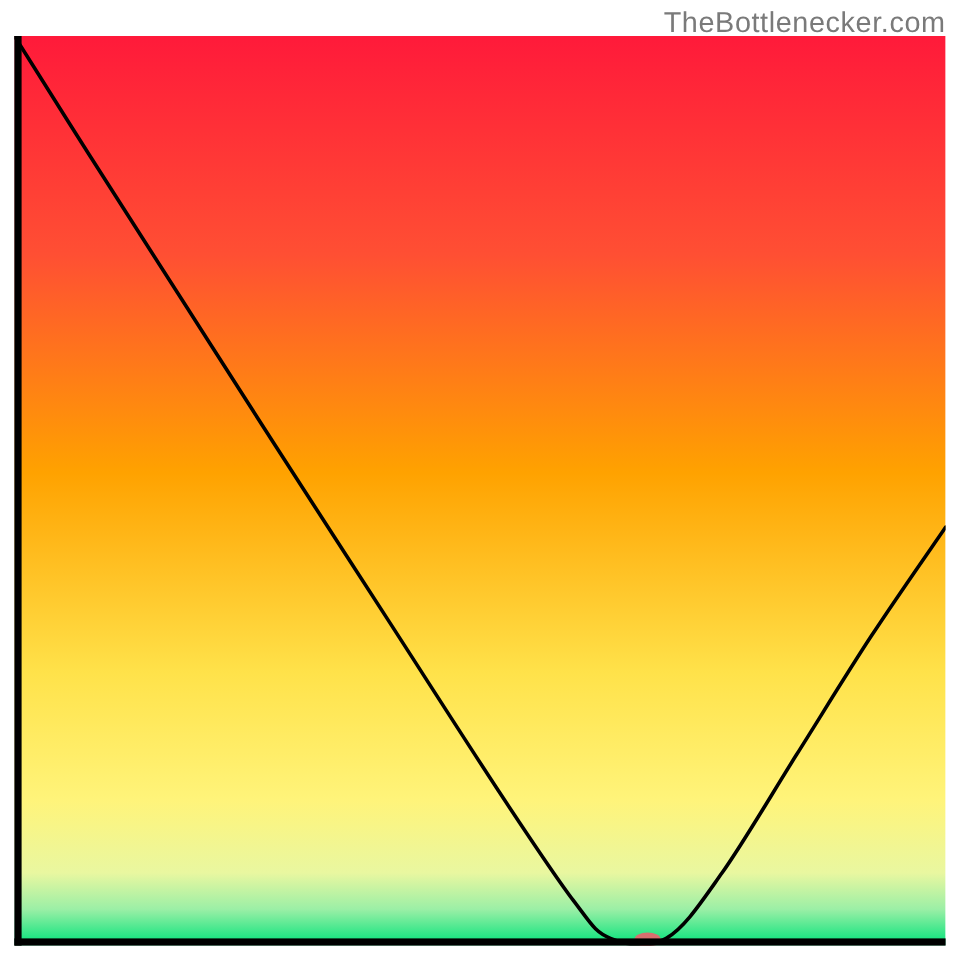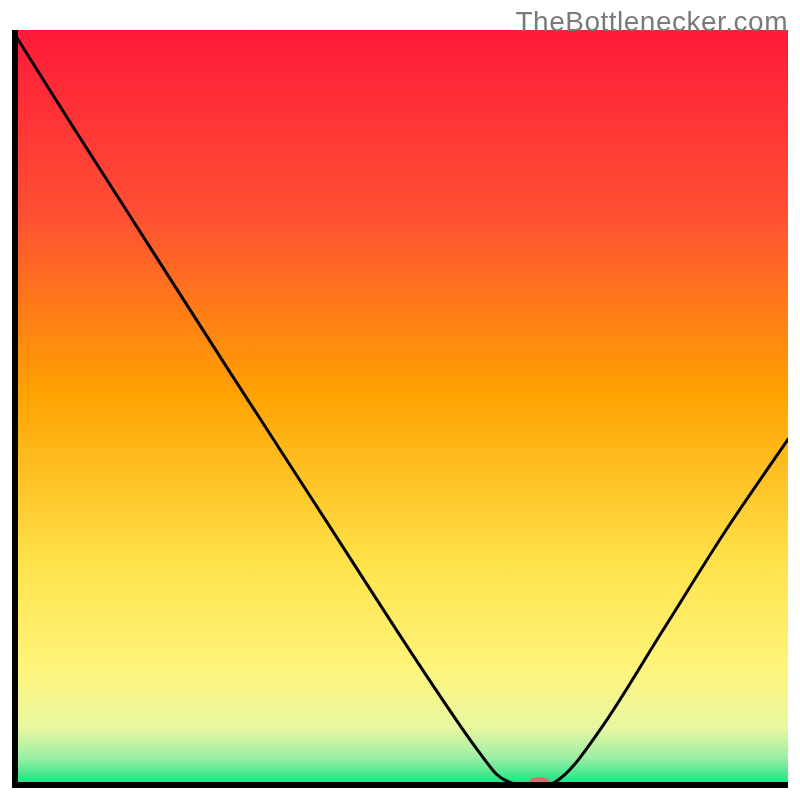--- a/index.html
+++ b/index.html
@@ -13,21 +13,21 @@
   }
   .container {
     position: relative;
     width: 800px;
     height: 800px;
   }
   .watermark {
     position: absolute;
     top: 6px;
     right: 12px;
-    font-size: 28px;
+    font-size: 24px;
     color: #7a7a7a;
     letter-spacing: 0.5px;
     z-index: 5;
   }
   .frame {
     position: absolute;
     left: 12px;
     top: 30px;
     width: 776px;
     height: 758px;

